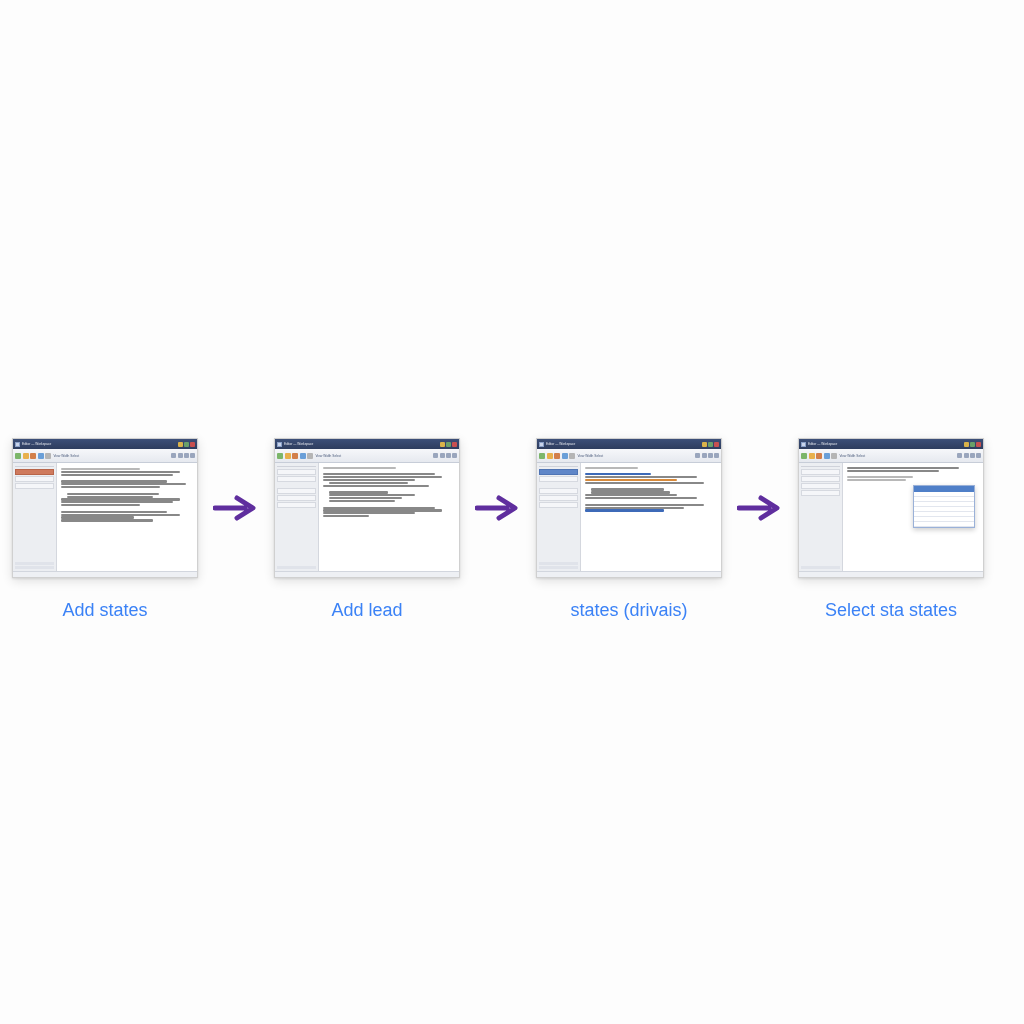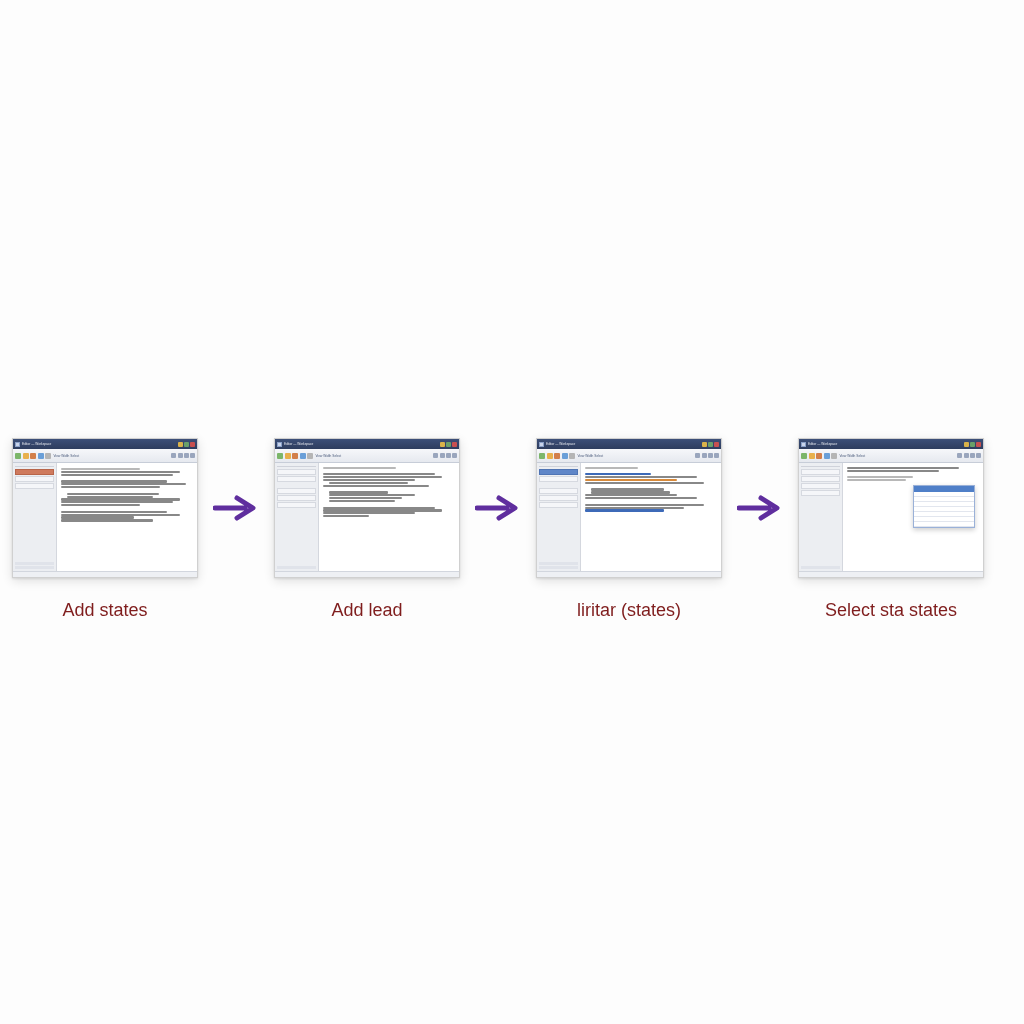--- a/index.html
+++ b/index.html
@@ -22,21 +22,21 @@
   }
   .step {
     display: flex;
     flex-direction: column;
     align-items: center;
     width: 190px;
   }
   .step .caption {
     margin-top: 22px;
     font-size: 18px;
-    color: #7f1d1d;
+    color: #3b82f6;
     text-align: center;
     white-space: nowrap;
   }
   .arrow-cell {
     width: 56px;
     display: flex;
     align-items: center;
     justify-content: center;
     height: 140px;
   }
@@ -351,21 +351,21 @@
           <div class="bar w70"></div>
           <div class="bar w85"></div>
           <div class="section-gap"></div>
           <div class="bar w90"></div>
           <div class="bar w75"></div>
           <div class="bar w60 blue"></div>
         </div>
       </div>
       <div class="statusbar"></div>
     </div>
-    <div class="caption">liritar (states)</div>
+    <div class="caption">states (drivais)</div>
   </div>
 
   <div class="arrow-cell">
     <svg viewBox="0 0 46 26">
       <path d="M2 13 H32 M24 3 L40 13 L24 23" fill="none" stroke="#5f2e9e" stroke-width="5" stroke-linecap="round" stroke-linejoin="round"></path>
     </svg>
   </div>
 
   <div class="step">
     <div class="thumb">

